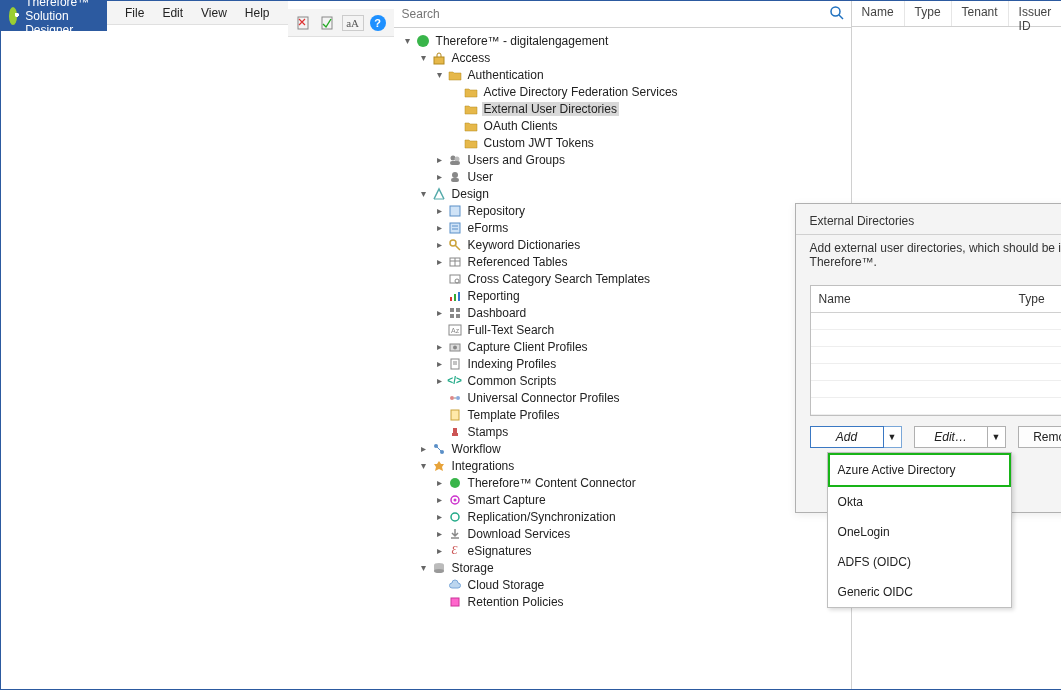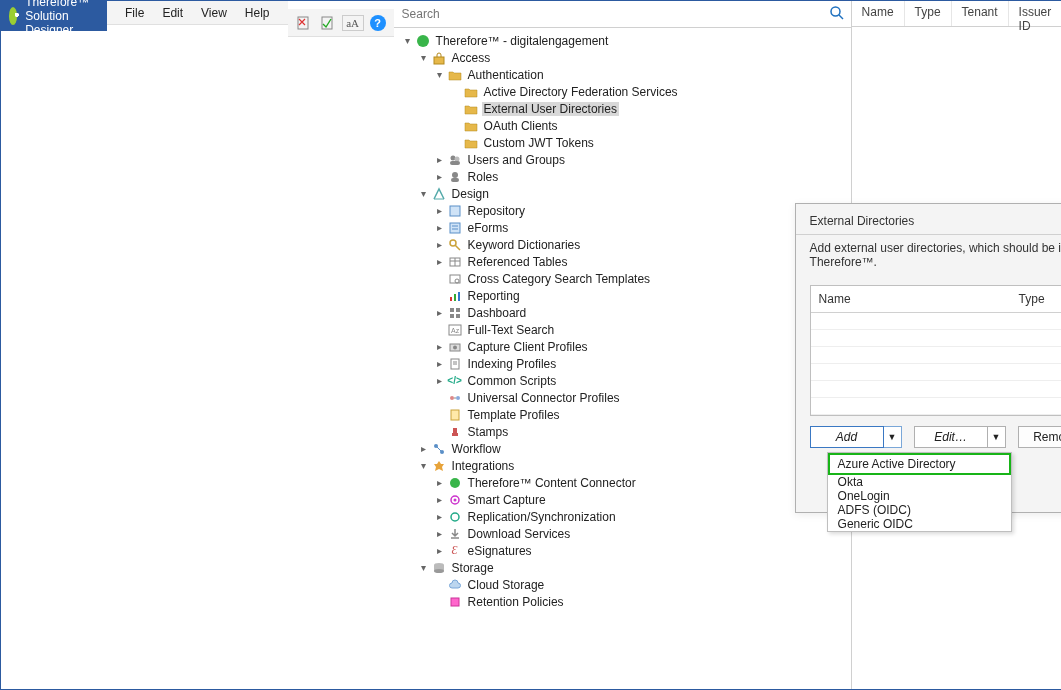--- a/index.html
+++ b/index.html
@@ -42,22 +42,22 @@
   .dialog .btnrow { display:flex; gap:12px; padding:10px 14px 0 14px; }
   .splitbtn { display:flex; height:22px;font-style:italic; }
   .splitbtn .mainb { width:74px; border:1px solid #7aa7d8; background:#fff; display:flex; align-items:center; justify-content:center; }
   .splitbtn.add .mainb { border-color:#3a78c3; }
   .splitbtn .arrow { width:18px; border:1px solid #7aa7d8; border-left:none; background:#fff; display:flex; align-items:center; justify-content:center; font-size:9px; }
   .splitbtn.edit .mainb, .splitbtn.edit .arrow { border-color:#b0b0b0; }
   .btn { height:22px; min-width:76px; border:1px solid #b0b0b0; background:#fdfdfd; display:flex; align-items:center; justify-content:center; }
   .dialog .footer { display:flex; justify-content:flex-end; gap:10px; padding:28px 14px 14px 14px; }
 
   .dropdown { position:absolute; left:-25px; top:425px; width:185px; background:#fff; border:1px solid #bfbfbf; box-shadow:2px 2px 4px rgba(0,0,0,.15); z-index:50; }
-  .dropdown .item { padding:0 10px; font-size:12px; cursor:default; }
-  .dropdown .item.hl { border:2px solid #18b418; padding:2px 8px; }
+  .dropdown .item { padding:8px 10px; font-size:12px; cursor:default; }
+  .dropdown .item.hl { border:2px solid #18b418; padding:8px 8px; }
 
   svg { display:block; }
   .ic-folder { fill:#e6b84a; stroke:#b38a1e; stroke-width:.5; }
   .ic-green { fill:#39b54a; }
 </style>
 </head>
 <body>
 
 <div class="window">
 
@@ -183,21 +183,21 @@
             <span class="lbl">Users and Groups</span>
           </div>
         <div class="node indent-2">
             <span class="tw">▸</span>
             <span class="ic">
               <svg width="14" height="14">
                 <circle cx="7" cy="5" r="3" fill="#888"></circle>
                 <rect x="3" y="8" width="8" height="4" rx="2" fill="#888"></rect>
               </svg>
             </span>
-            <span class="lbl">Roles</span>
+            <span class="lbl">User</span>
           </div>
         <div class="node indent-1">
             <span class="tw">▾</span>
             <span class="ic">
               <svg width="14" height="14">
                 <path d="M2 12 L7 2 L12 12" fill="none" stroke="#5aa" stroke-width="1.5"></path>
                 <line x1="2" y1="12" x2="12" y2="12" stroke="#5aa"></line>
               </svg>
             </span>
             <span class="lbl">Design</span>

